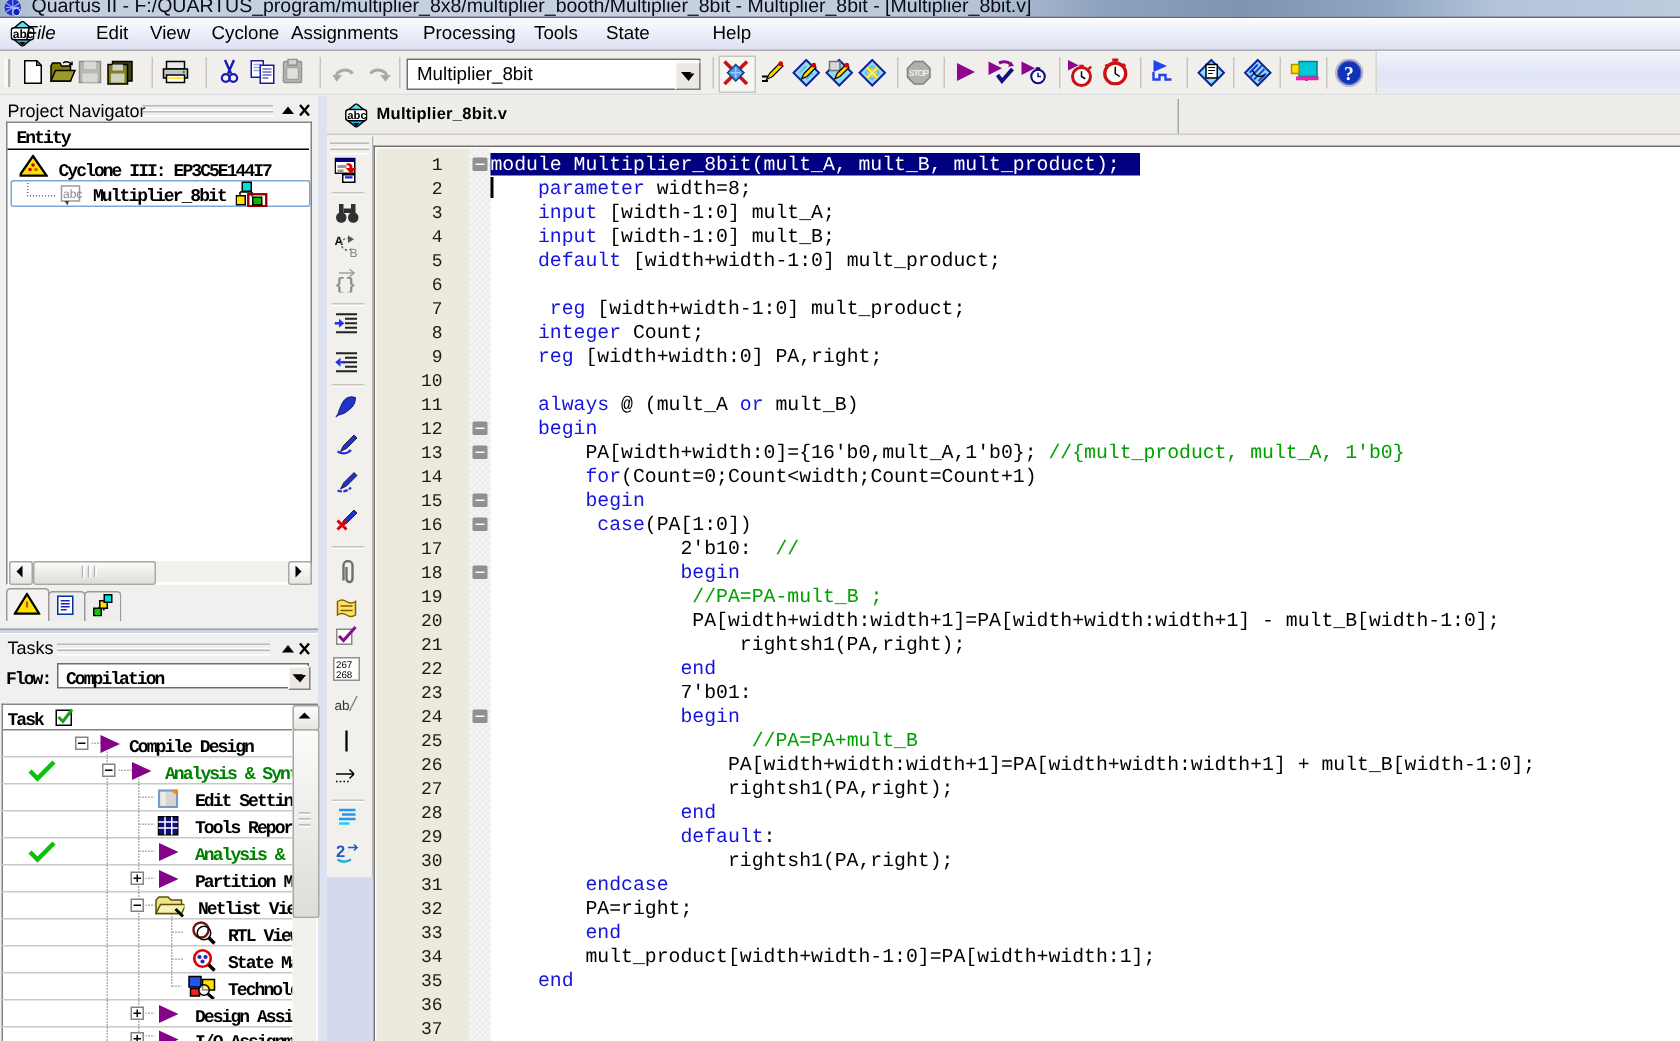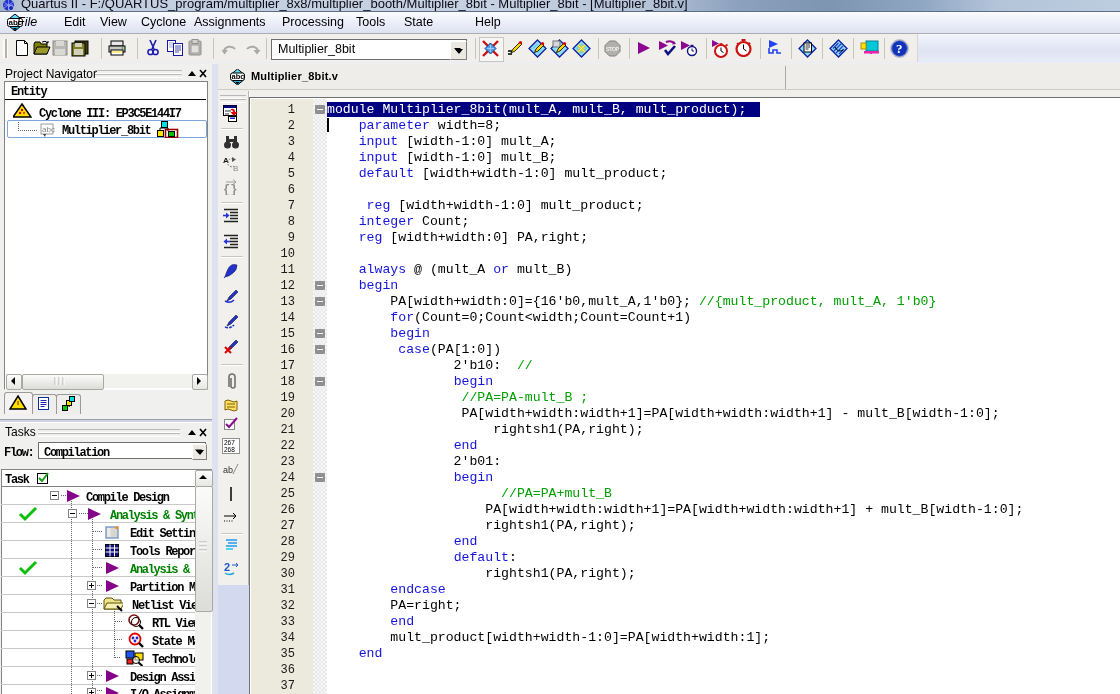--- a/index.html
+++ b/index.html
@@ -591,21 +591,21 @@
 <div>        PA[width+width:0]={16'b0,mult_A,1'b0}; <span class="c">//{mult_product, mult_A, 1'b0}</span></div>
 <div>        <span class="k">for</span>(Count=0;Count&lt;width;Count=Count+1)</div>
 <div>        <span class="k">begin</span></div>
 <div>         <span class="k">case</span>(PA[1:0])</div>
 <div>                2'b10:  <span class="c">//</span></div>
 <div>                <span class="k">begin</span></div>
 <div>                 <span class="c">//PA=PA-mult_B ;</span></div>
 <div>                 PA[width+width:width+1]=PA[width+width:width+1] - mult_B[width-1:0];</div>
 <div>                     rightsh1(PA,right);</div>
 <div>                <span class="k">end</span></div>
-<div>                2'b01:</div>
+<div>                7'b01:</div>
 <div>                <span class="k">begin</span></div>
 <div>                      <span class="c">//PA=PA+mult_B</span></div>
 <div>                    PA[width+width:width+1]=PA[width+width:width+1] + mult_B[width-1:0];</div>
 <div>                    rightsh1(PA,right);</div>
 <div>                <span class="k">end</span></div>
 <div>                <span class="k">default</span>:</div>
 <div>                    rightsh1(PA,right);</div>
 <div>        <span class="k">endcase</span></div>
 <div>        PA=right;</div>
 <div>        <span class="k">end</span></div>

